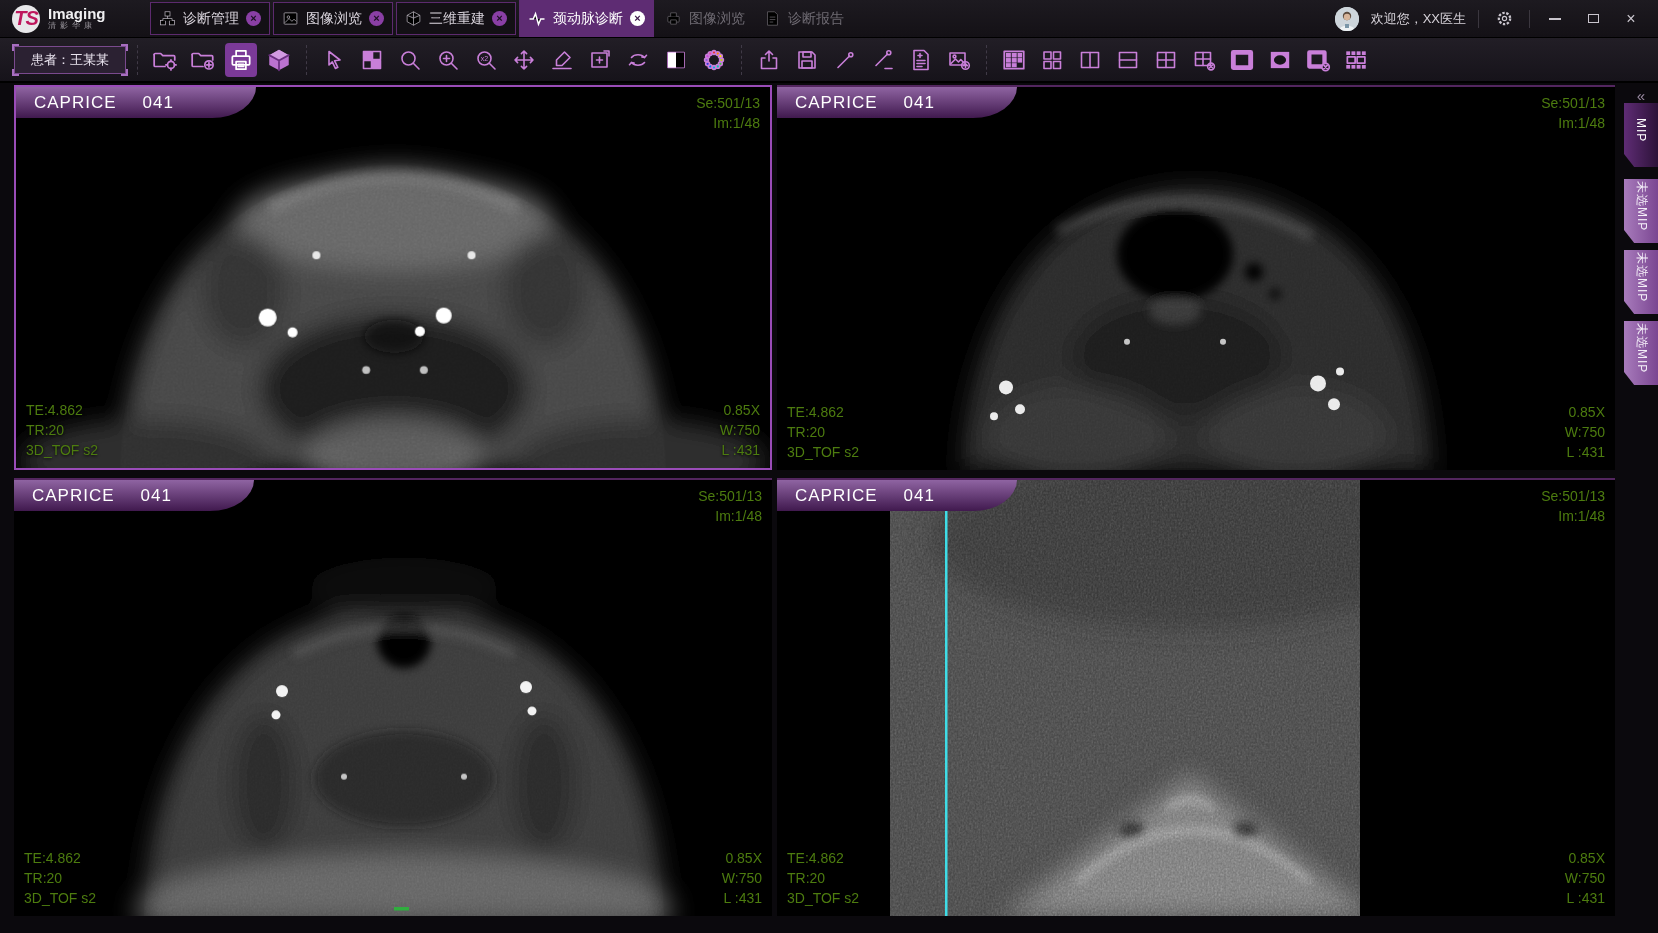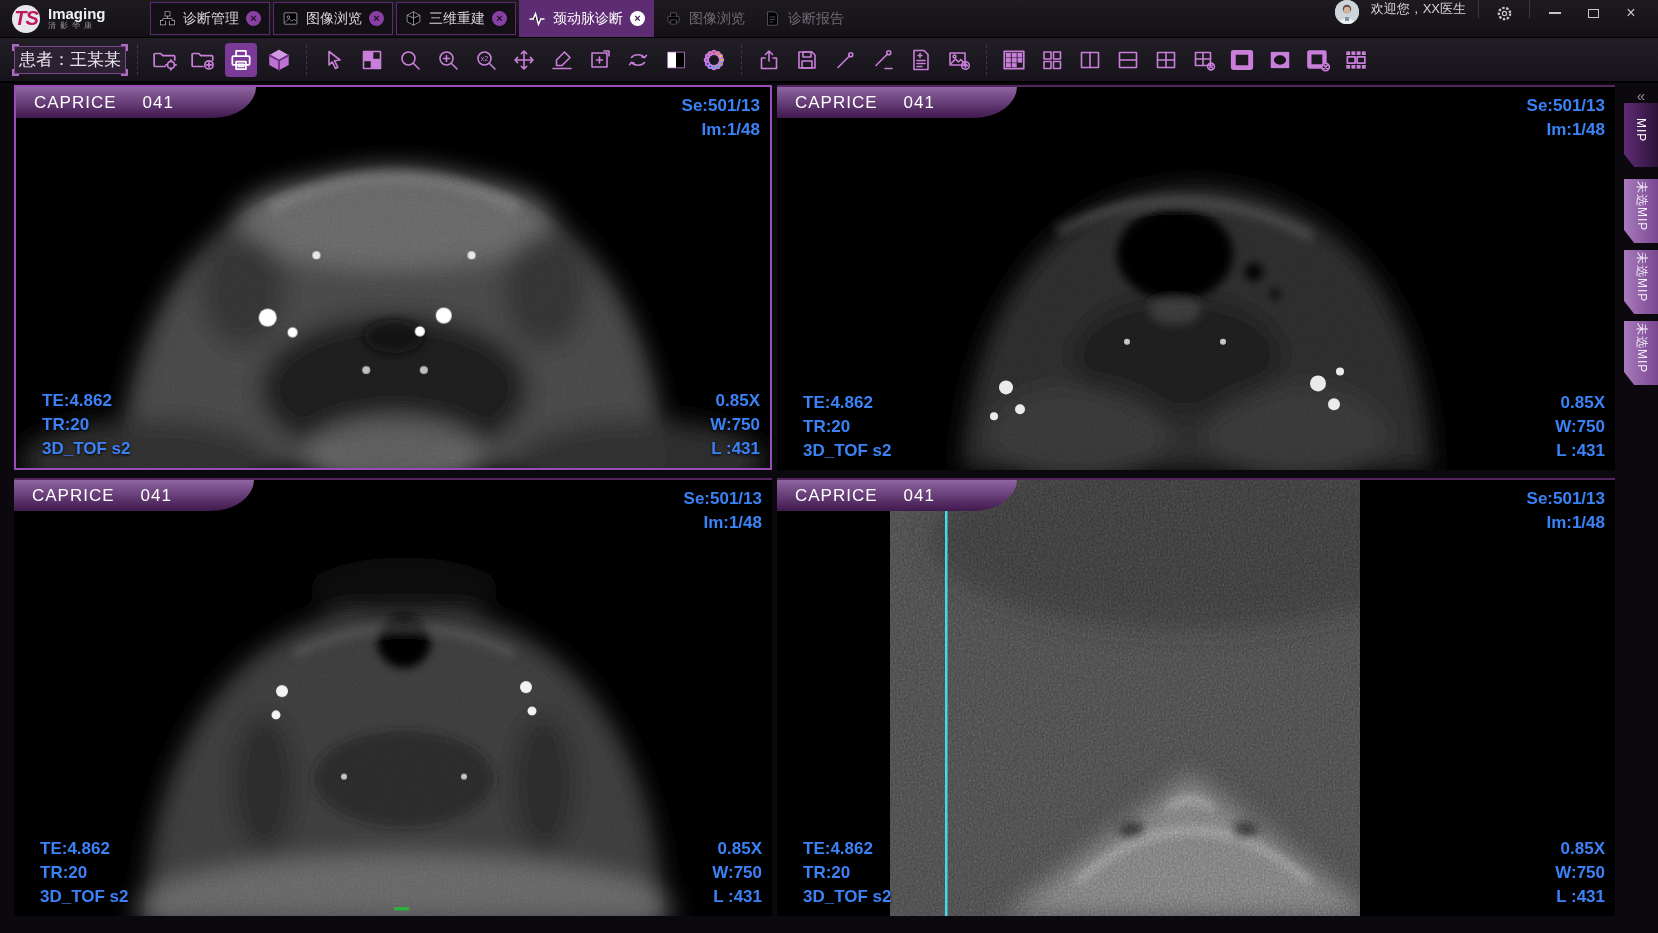--- a/index.html
+++ b/index.html
@@ -22,34 +22,34 @@
          border:1px solid #5c2a6e; color:#d8d3db; font-size:14px; cursor:pointer; background:#131015; }
   .tab svg { stroke:#c2bcc7; }
   .tab.active { background:#5e2c73; border-color:#5e2c73; margin:0; color:#fff; }
   .tab.active svg { stroke:#fff; }
   .tab.disabled { border:none; color:#6e6a72; background:transparent; }
   .tab.disabled svg { stroke:#6e6a72; }
   .tab-close { width:15px; height:15px; border-radius:50%; background:#8a3fa5; color:#1a1020;
                font-size:11px; line-height:15px; text-align:center; font-weight:bold; }
   .tab.active .tab-close { background:#fff; color:#3a1548; }
 
-  .topbar-right { margin-left:auto; display:flex; align-items:flex-start; gap:12px; padding-right:14px; }
+  .topbar-right { margin-left:auto; display:flex; align-items:center; gap:12px; padding-right:14px; }
   .avatar { width:24px; height:24px; border-radius:50%; overflow:hidden; background:#cfd6dc; }
   .welcome { color:#d6d2d9; font-size:13px; }
   .tb-div { width:1px; height:18px; background:#3b373f; }
   .winbtn { width:26px; height:26px; display:flex; align-items:center; justify-content:center; color:#c9c5cd; }
   .ic-min { width:12px; height:2px; background:#c9c5cd; }
   .ic-max { width:11px; height:9px; border:1.5px solid #c9c5cd; }
   .ic-close { font-size:16px; line-height:1; }
 
   
   .toolbar { position:relative; width:100%; height:45px; background:linear-gradient(#221e26,#16131a);
              display:flex; align-items:center; gap:6px; padding-left:14px; border-bottom:2px solid #000; }
   .patient-box { position:relative; width:112px; height:28px; background:#2b2132; border:1px solid #7a4a8e;
-                 color:#e9e3ee; font-size:17px; display:flex; align-items:center; justify-content:center; }
+                 color:#e9e3ee; font-size:13px; display:flex; align-items:center; justify-content:center; }
   .pc { position:absolute; width:7px; height:7px; border:2px solid #a76ec0; }
   .pc.tl { top:-3px; left:-3px; border-right:none; border-bottom:none; }
   .pc.tr { top:-3px; right:-3px; border-left:none; border-bottom:none; }
   .pc.bl { bottom:-3px; left:-3px; border-right:none; border-top:none; }
   .pc.br { bottom:-3px; right:-3px; border-left:none; border-top:none; }
   .tool-div { width:0; height:30px; border-left:1px dashed #403a47; margin:0 5px; }
   .tbtn { width:32px; height:34px; display:flex; align-items:center; justify-content:center;
           border-radius:4px; cursor:pointer; }
   .tbtn svg { stroke:#c97fd9; fill:none; stroke-width:1.6; stroke-linecap:round; stroke-linejoin:round; }
   .tbtn.active { background:#7b3a98; }
@@ -71,23 +71,23 @@
   .vp-0 { left:14px;  top:2px;   width:758px; height:385px; border:2px solid #9a4cb8; }
   .vp-1 { left:777px; top:2px;   width:838px; height:385px; }
   .vp-2 { left:14px;  top:395px; width:758px; height:438px; }
   .vp-3 { left:777px; top:395px; width:838px; height:438px; }
   .mri { position:absolute; inset:0; width:100%; height:100%; }
 
   .vp-header { position:absolute; top:0; left:0; height:31px; width:240px; padding-left:18px;
                background:linear-gradient(#8f64a2,#40194e); border-radius:0 0 44px 0/0 0 31px 0;
                display:flex; align-items:center; color:#fff; font-size:17px; letter-spacing:1px; }
   .vp-header .num { margin-left:26px; }
-  .ovl { position:absolute; color:#3b82f6; font-size:17px; line-height:1.42; text-shadow:0 1px 3px #000;font-weight:bold; }
+  .ovl { position:absolute; color:#4d7c0f; font-size:14px; line-height:1.42; text-shadow:0 1px 3px #000; }
   .ovl.tr { top:7px; right:10px; text-align:right; }
-  .ovl.bl { bottom:7px; left:26px; }
+  .ovl.bl { bottom:7px; left:10px; }
   .ovl.br { bottom:7px; right:10px; text-align:right; }
 
   
   .sidebar { position:absolute; right:0; top:0; width:43px; height:100%; }
   .collapse-btn { position:absolute; top:4px; right:13px; color:#9a8aa2; font-size:15px; cursor:pointer; }
   .side-tab { position:absolute; right:0; width:34px; display:flex; align-items:center; justify-content:center;
               writing-mode:vertical-rl; text-orientation:sideways; font-size:12px; color:#f4eef8;
               cursor:pointer; letter-spacing:1px;
               clip-path:polygon(0 0,100% 0,100% 100%,30% 100%,0 calc(100% - 13px));
               background:linear-gradient(90deg,#a87bbc,#7a4691); padding-bottom:10px; }

